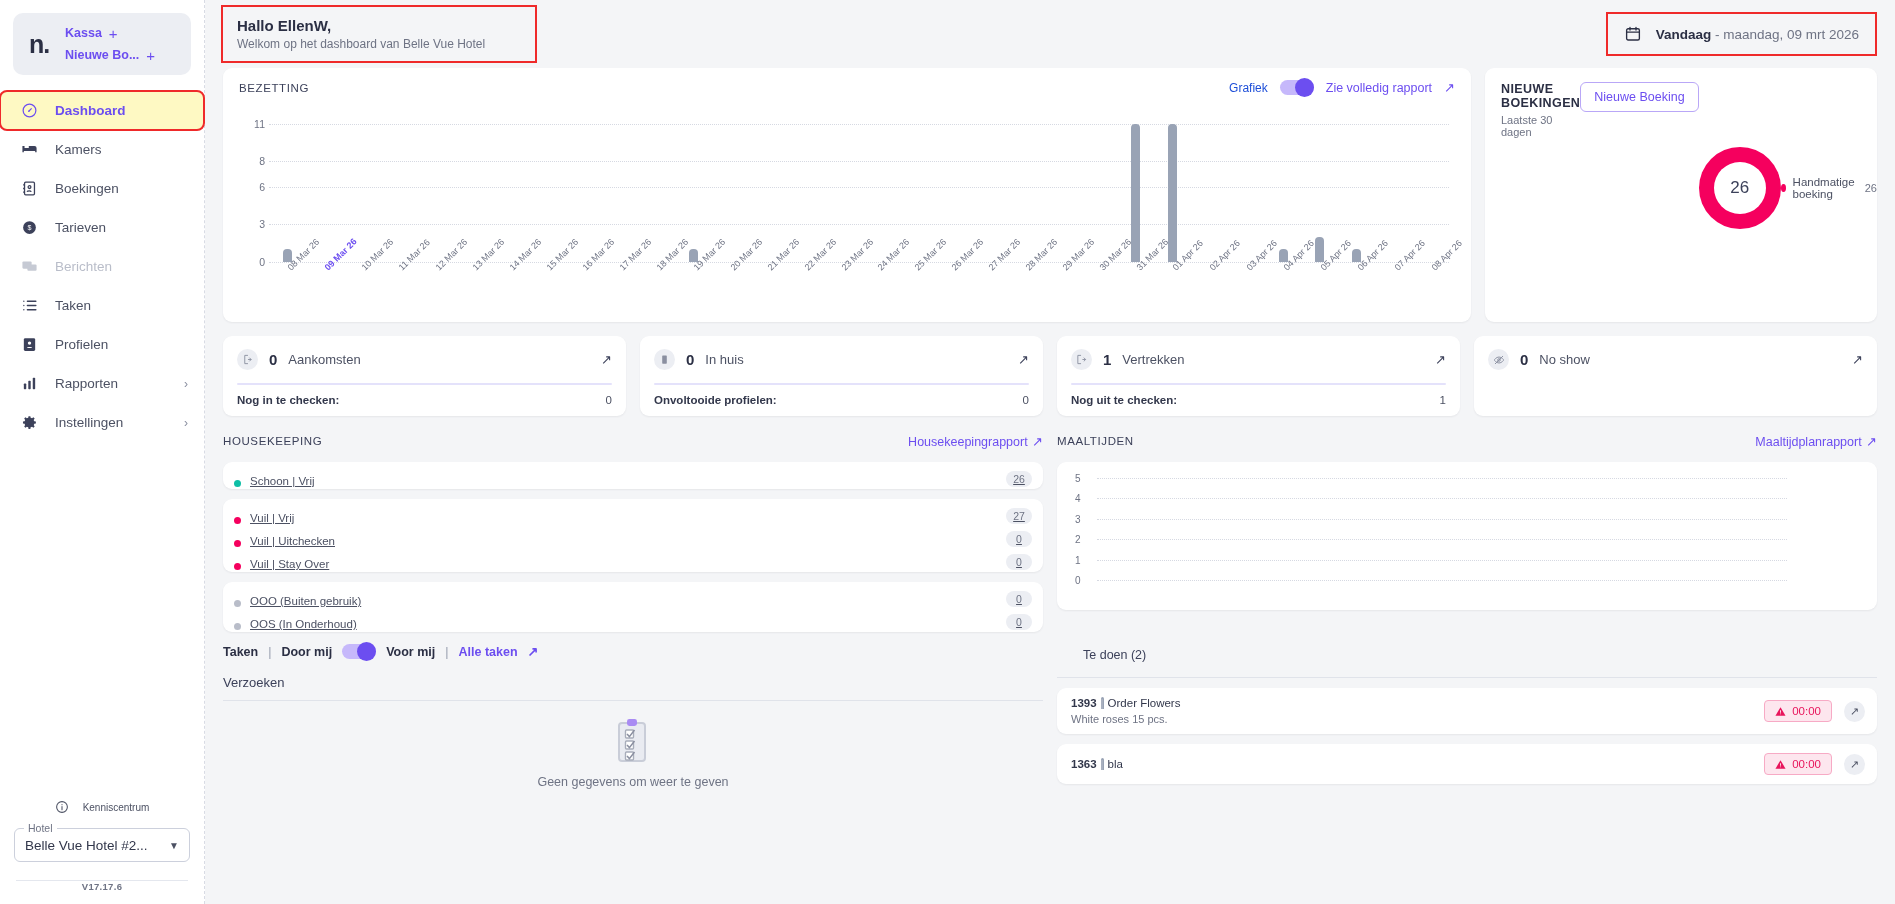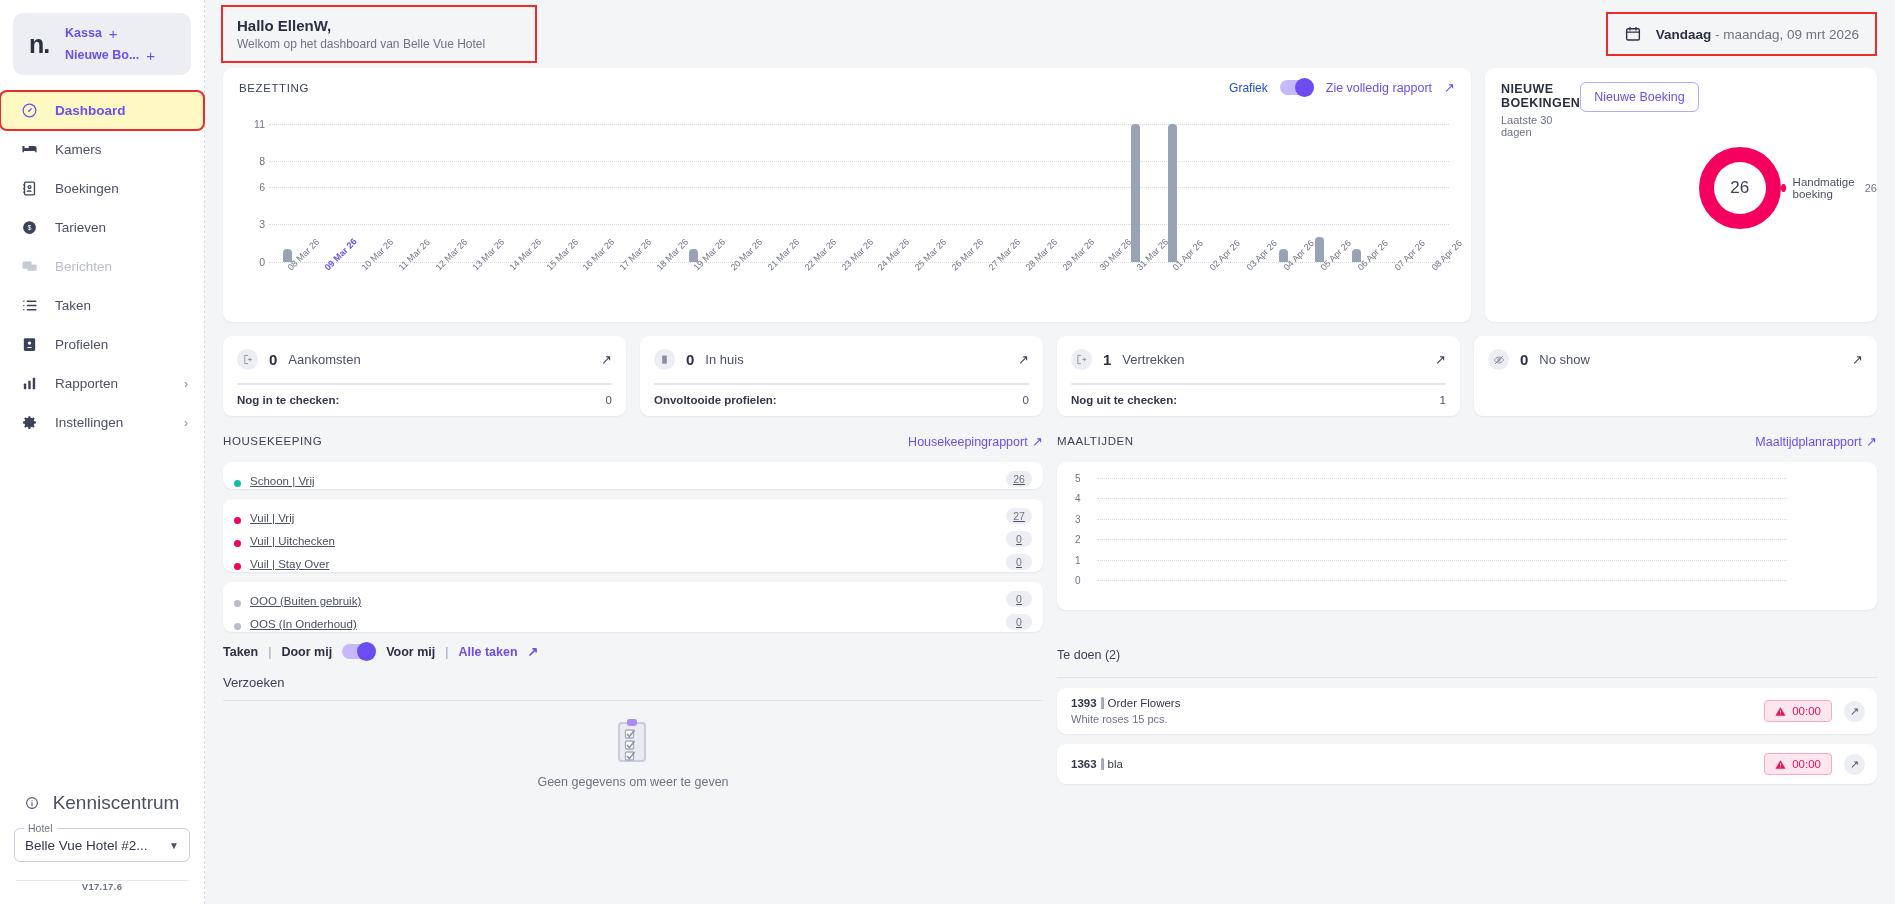--- a/index.html
+++ b/index.html
@@ -53,21 +53,21 @@
     background: #fef9c3; color: #6c4ef0; font-weight: 700;
     outline: 2px solid #ef2a2a; outline-offset: -1px;
     border-radius: 7px;
   }
   .nav-item.disabled { color: #b9bdc9; }
   .nav-item .chev { margin-left: auto; color: #8a8fa0; font-size: 12px; }
 
   .sb-spacer { flex: 1; }
   .kenniscentrum {
     display: flex; align-items: center; justify-content: center; gap: 14px;
-    font-size: 19px; color: #4c5163; padding: 6px 0 14px 0; cursor: pointer;
+    font-size: 10px; color: #4c5163; padding: 6px 0 14px 0; cursor: pointer;
   }
   .hotel-select {
     margin: 0 14px; height: 34px; border: 1px solid #ccd0dc;
     border-radius: 6px; position: relative; display: flex; align-items: center;
     padding: 0 10px; font-size: 13.5px; color: #32374b; cursor: pointer;
   }
   .hotel-select .lbl {
     position: absolute; top: -7px; left: 9px; background: #fff;
     font-size: 10.5px; color: #6e7384; padding: 0 4px;
   }
@@ -206,21 +206,21 @@
 
   
   .row4 { display: flex; gap: 14px; padding: 12px 18px 0 18px; }
   .taken-bar { display: flex; align-items: center; gap: 10px; font-size: 12.5px; font-weight: 700; color: #2b2f44; }
   .taken-bar .sep { color: #9aa0b0; font-weight: 400; }
   .verz-title { font-size: 13px; color: #3c415a; margin-top: 16px; }
   .verz-rule { height: 1px; background: #e0e3ea; margin-top: 10px; }
   .empty-state { display: flex; flex-direction: column; align-items: center; padding-top: 16px; }
   .empty-txt { font-size: 12.5px; color: #6e7384; margin-top: 10px; }
 
-  .todo-title { font-size: 12.5px; color: #3c415a; }
+  .todo-title { font-size: 12.5px; color: #3c415a; margin-left: 26px; }
   .todo-rule { height: 1px; background: #e0e3ea; margin-top: 11px; }
   .todo-item {
     margin-top: 10px; padding: 9px 12px 9px 14px;
     display: flex; align-items: center;
   }
   .todo-main { min-width: 0; }
   .todo-head { font-size: 11.5px; color: #32374b; }
   .todo-head .id { font-weight: 700; }
   .todo-head .bar { color: #b9bdc9; margin: 0 4px; }
   .todo-sub { font-size: 11px; color: #6e7384; margin-top: 4px; }

